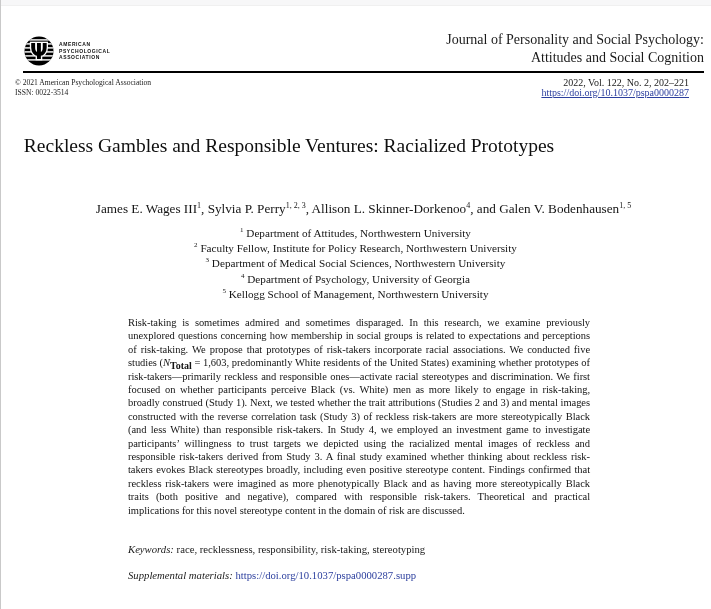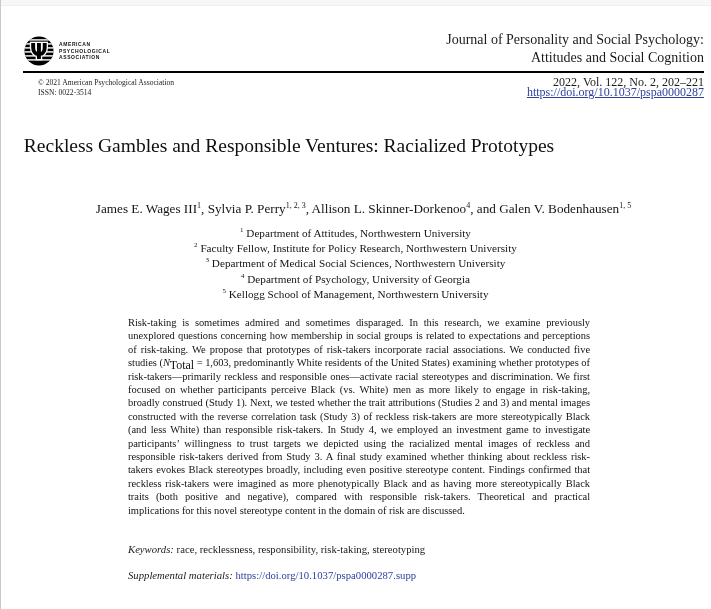--- a/index.html
+++ b/index.html
@@ -14,40 +14,40 @@
   .logo-text {
     font-family:"Liberation Sans", sans-serif; font-size:5px; font-weight:bold;
     letter-spacing:0.6px; line-height:6.5px; color:#111;
   }
   .journal-title {
     position:absolute; right:7px; top:31px; text-align:right;
     font-size:14px; line-height:17.5px; color:#1a1a1a; white-space:nowrap;
   }
   .rule { position:absolute; left:23px; right:7px; top:71px; height:2px; background:#000; }
 
-  .copyright { position:absolute; left:38px; top:78px; font-size:7.6px; line-height:9.6px; }
-  .issue-info { position:absolute; right:7px; top:78px; font-size:12px; line-height:9.6px; text-align:right; }
+  .copyright { position:absolute; left:15px; top:78px; font-size:7.6px; line-height:9.6px; }
+  .issue-info { position:absolute; right:22px; top:78px; font-size:10px; line-height:9.6px; text-align:right; }
 
   a.link { color:var(--link-color, #2c3f9e); text-decoration:none; }
   .issue-info a.link { display:block;text-decoration:underline; }
 
   .title {
     position:absolute; top:134px; left:0; width:578px; margin:0;
     text-align:center; font-size:19.5px; font-weight:normal; line-height:24.5px; color:#0f0f0f;
   }
   .authors { position:absolute; top:201px; left:8px; width:711px; text-align:center; font-size:13.2px; color:#141414; }
   .authors sup { font-size:8px; line-height:0; }
   .affiliations { position:absolute; top:226px; left:0; width:711px; text-align:center; font-size:11.2px; line-height:15.2px; color:#141414; }
   .affiliations sup { font-size:7px; line-height:0; }
 
   .abstract {
     position:absolute; left:128px; top:316px; width:462px; margin:0;
     text-align:justify; font-size:10.5px; line-height:13.4px; letter-spacing:-0.05px; color:#141414;
   }
-  .abstract sub { font-size:12px; line-height:0; }
+  .abstract sub { font-size:10px; line-height:0;font-weight:bold; }
 
   .keywords { position:absolute; left:128px; top:543px; width:462px; margin:0; font-size:10.7px; }
   .supplemental { position:absolute; left:128px; top:569px; width:462px; margin:0; font-size:10.7px; }
 </style>
 </head>
 <body>
 
 <div class="page">
   <div class="top-strip"></div>
   <div class="left-edge"></div>

